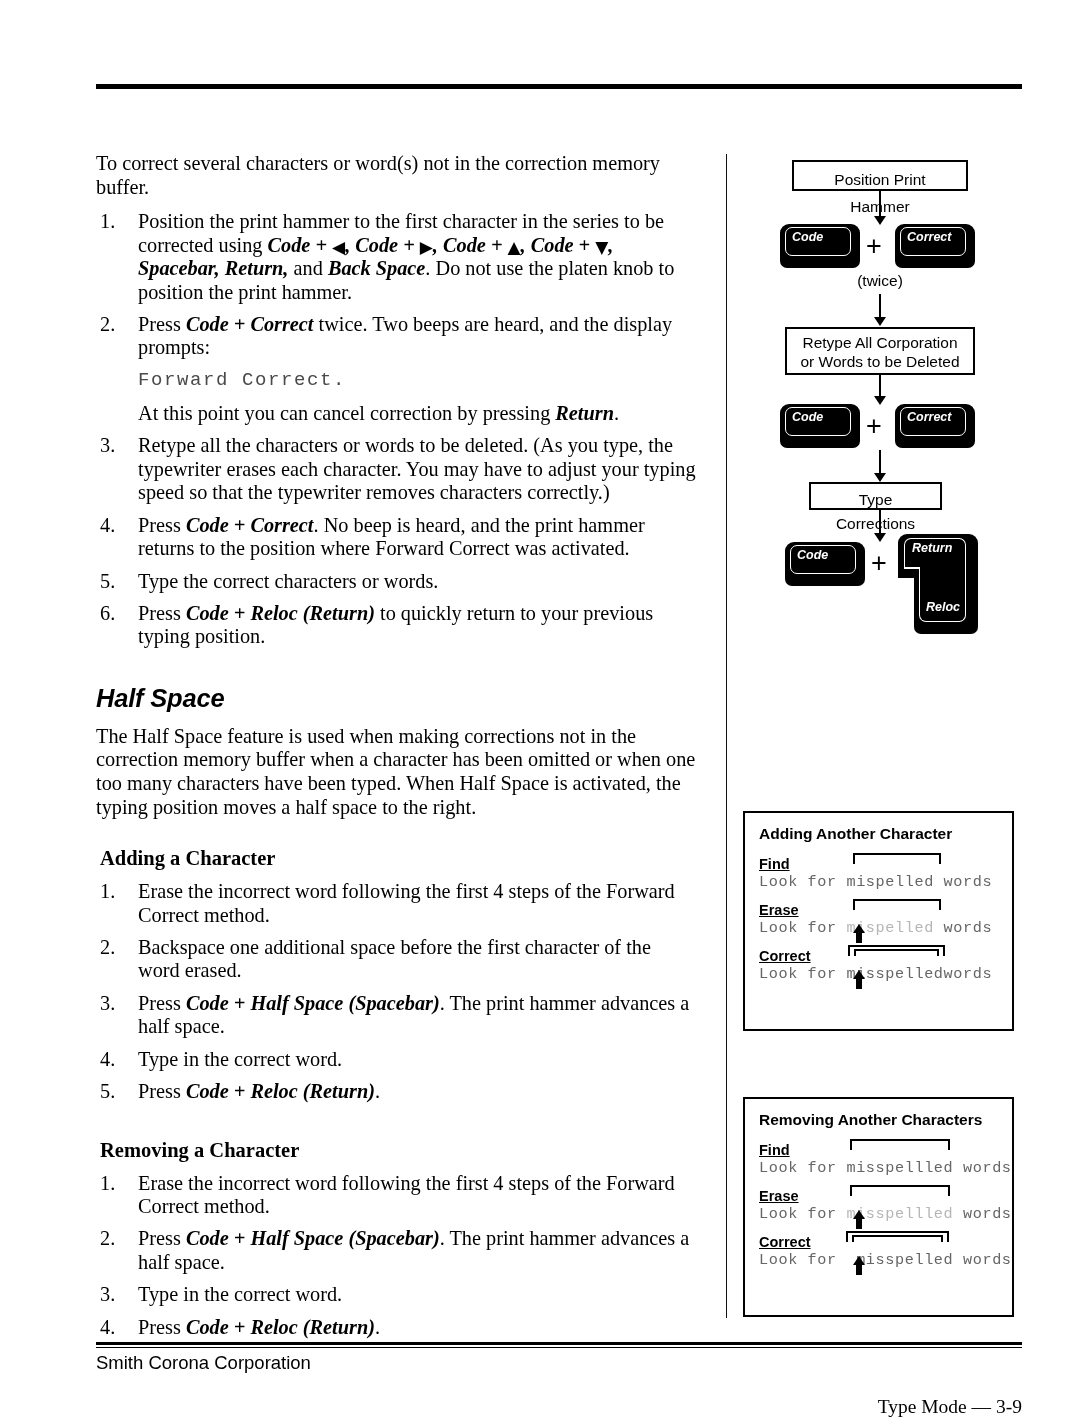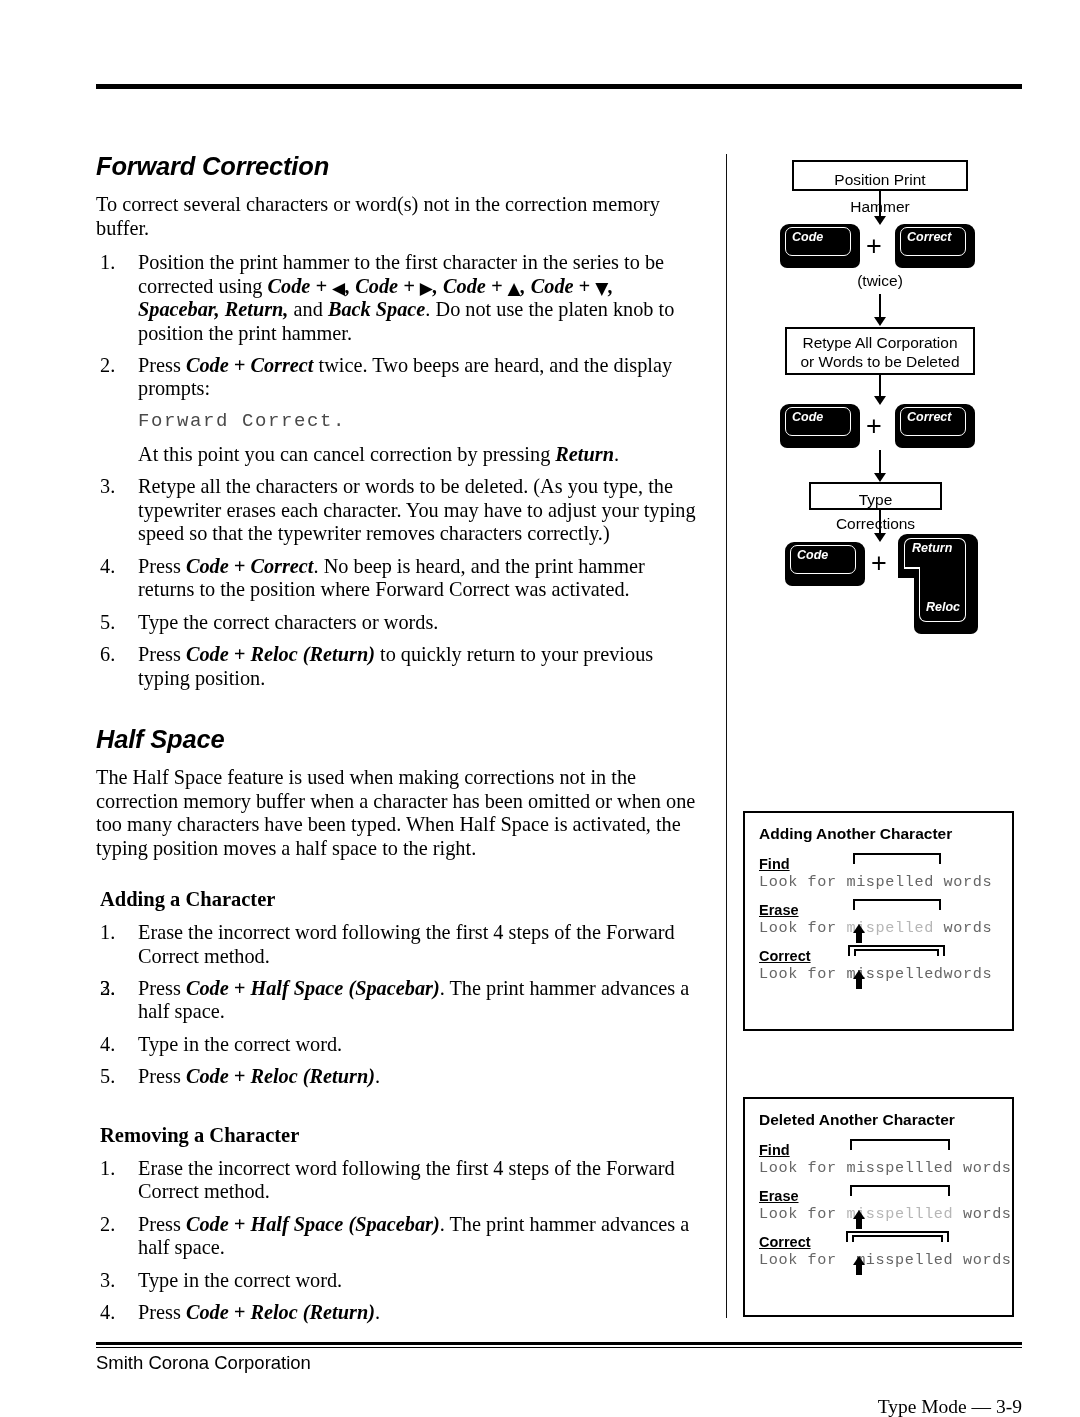--- a/index.html
+++ b/index.html
@@ -170,21 +170,20 @@
 </head>
 <body>
 
 <div class="page">
 
   <div class="top-rule"></div>
   <div class="col-divider"></div>
 
   <div class="leftcol">
 
-    <h2 class="section">Forward Correction</h2>
 
     <p class="body">To correct several characters or word(s) not in the correction memory buffer.</p>
 
     <ol class="steps">
       <li>
         <span class="num">1.</span><span>Position the print hammer to the first character in the series to be corrected using </span><span class="bi">Code + </span><span class="arrow-g">◀</span><span class="bi">, </span><span class="bi">Code + </span><span class="arrow-g">▶</span><span class="bi">, </span><span class="bi">Code + </span><span class="arrow-g">▲</span><span class="bi">, </span><span class="bi">Code + </span><span class="arrow-g">▼</span><span class="bi">, </span><span class="bi">Spacebar, Return,</span><span> and </span><span class="bi">Back Space</span><span>. Do not use the platen knob to position the print hammer.</span>
       </li>
 
       <li>
         <span class="num">2.</span><span>Press </span><span class="bi">Code + Correct</span><span> twice. Two beeps are heard, and the display prompts:</span>
@@ -217,21 +216,21 @@
 
     <div class="gap-md"></div>
 
     <h3 class="sub">Adding a Character</h3>
 
     <ol class="steps">
       <li>
         <span class="num">1.</span><span>Erase the incorrect word following the first 4 steps of the Forward Correct method.</span>
       </li>
       <li>
-        <span class="num">2.</span>
+        <span class="num">2.</span><span>Backspace one additional space before the first character of the word erased.</span>
       </li>
       <li>
         <span class="num">3.</span><span>Press </span><span class="bi">Code + Half Space (Spacebar)</span><span>. The print hammer advances a half space.</span>
       </li>
       <li>
         <span class="num">4.</span><span>Type in the correct word.</span>
       </li>
       <li>
         <span class="num">5.</span><span>Press </span><span class="bi">Code + Reloc (Return)</span><span>.</span>
       </li>
@@ -348,21 +347,21 @@
       <div class="brk2" style="left:97px; top:1px; width:85px; height:7px;"></div>
       <div class="pline"><span>Look for </span><span>misspelled</span><span>words</span></div>
       <div class="uparrow" style="left:96px; top:22px;">
           <b></b>
           <i></i>
         </div>
     </div>
   </div>
 
   <div class="panel" style="left:743px; top:1097px; width:271px; height:220px;">
-    <div class="ptitle">Deleted Another Character</div>
+    <div class="ptitle">Removing Another Characters</div>
 
     <div class="prow">
       <div class="plabel">Find</div>
       <div class="brk" style="left:93px; top:-3px; width:100px;"></div>
       <div class="pline"><span>Look for </span><span>misspellled</span><span> words</span></div>
     </div>
 
     <div class="prow">
       <div class="plabel">Erase</div>
       <div class="brk" style="left:93px; top:-3px; width:100px;"></div>

